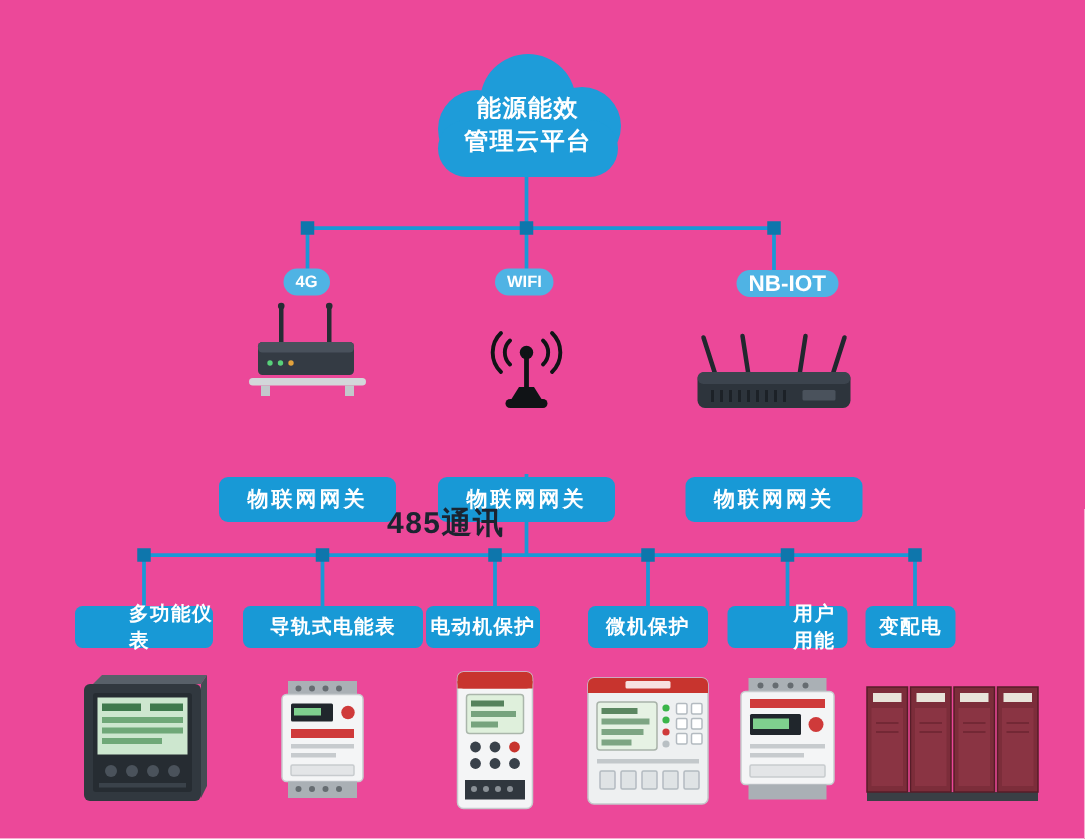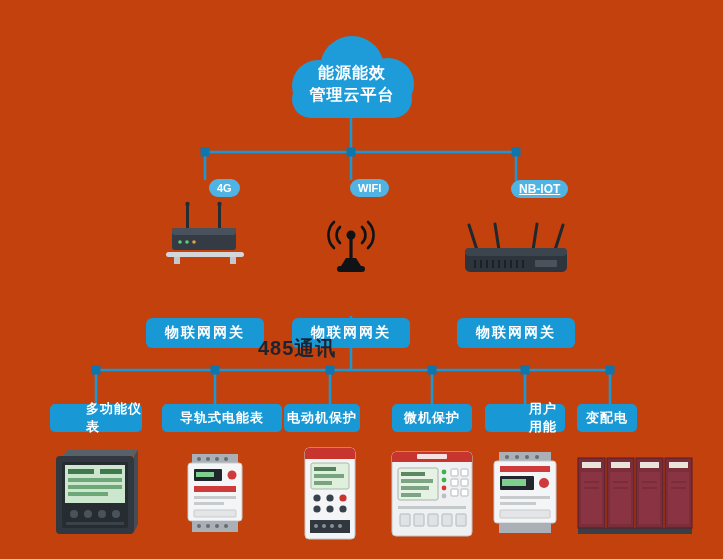--- a/index.html
+++ b/index.html
@@ -1,30 +1,30 @@
 <!DOCTYPE html>
 <html><head>
 <meta charset="utf-8">
 <style>
   * { margin:0; padding:0; box-sizing:border-box; }
   html,body { background:#ffffff; }
   body { font-family:"Liberation Sans","DejaVu Sans",sans-serif; }
-  .canvas { position:relative; width:723px; height:559px; background:#c2410c; overflow:hidden; }
+  .canvas { position:relative; width:723px; height:559px; background:#ec4899; overflow:hidden; }
   .abs { position:absolute; }
   .lines { position:absolute; left:0; top:0; pointer-events:none; }
 
   .cloud { position:absolute; left:278px; top:34px; width:148px; height:90px; }
   .cloud-text { position:absolute; left:0; top:0; width:100%; height:100%;
     display:flex; flex-direction:column; align-items:center; justify-content:center;
     padding-top:10px; color:#ffffff; font-weight:bold; font-size:16px; line-height:1.35; letter-spacing:1px; }
 
   .badge { position:absolute; height:18px; padding:0 8px; border-radius:9px;
     background:#4FB3E4; color:#fff; font-size:11px; font-weight:bold;
-    display:flex; align-items:center; justify-content:center;margin-left:20px; }
-  .badge.small { font-size:12px;text-decoration:underline; }
+    display:flex; align-items:center; justify-content:center; }
+  .badge.small { font-size:15px; }
 
   .gw-label { position:absolute; width:118px; height:30px; border-radius:6px;
     background:#1899D6; color:#fff; font-size:14px; font-weight:bold; letter-spacing:2px;
     display:flex; align-items:center; justify-content:center;margin-top:32px; }
 
   .bus-label { position:absolute; left:258px; top:335px; width:88px; text-align:left;
     font-size:20px; font-weight:bold; color:#1B2430; letter-spacing:1px; }
 
   .dev-label { position:absolute; top:404px; height:28px; border-radius:5px;
     background:#1899D6; color:#fff; font-size:13px; font-weight:bold; letter-spacing:1px;

